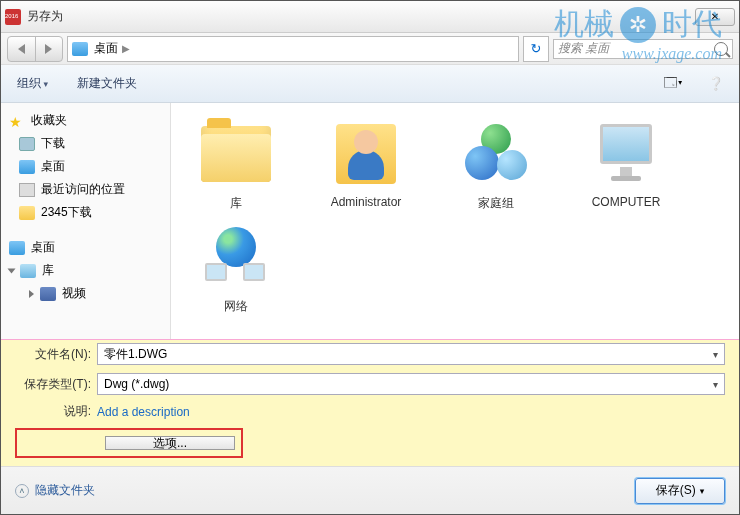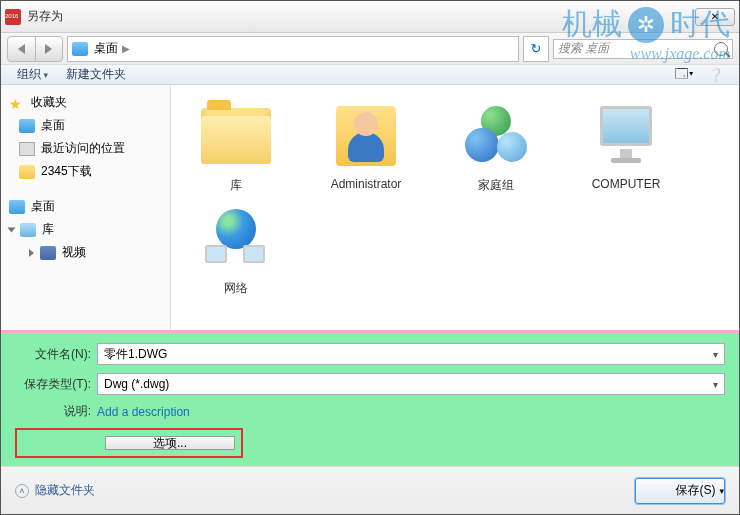--- a/index.html
+++ b/index.html
@@ -24,21 +24,21 @@
 .nav-arrow.right { border-left: 7px solid #888; }
 .breadcrumb { flex: 1; height: 26px; border: 1px solid #bbb; background: #fff; display: flex; align-items: center; padding: 0 4px; font-size: 12px; }
 .breadcrumb .bc-icon { width: 16px; height: 14px; background: linear-gradient(#7ec5f5,#3a9de0); margin-right: 6px; border-radius: 2px; }
 .breadcrumb .sep { margin: 0 4px; color: #888; font-size: 10px; }
 .refresh { width: 26px; height: 26px; border: 1px solid #bbb; background: #fff; display: flex; align-items: center; justify-content: center; font-size: 13px; color: #06c; cursor: pointer; }
 .searchbox { width: 180px; height: 20px; border: 1px solid #bbb; background: #fff; display: flex; align-items: center; padding: 0 4px; font-size: 12px; color: #888; font-style: italic; }
 .searchbox .mag { margin-left: auto; width: 14px; height: 14px; border: 1.5px solid #777; border-radius: 50%; position: relative; }
 .searchbox .mag::after { content: ""; position: absolute; width: 6px; height: 1.5px; background: #777; transform: rotate(45deg); top: 11px; left: 10px; }
 
 
-.toolbar { height: 20px; background: linear-gradient(#f4f8fc,#e3ecf5); border-bottom: 1px solid #cfd8e1; display: flex; align-items: center; padding: 0 10px; gap: 6px; font-size: 12px; }
+.toolbar { height: 38px; background: linear-gradient(#f4f8fc,#e3ecf5); border-bottom: 1px solid #cfd8e1; display: flex; align-items: center; padding: 0 10px; gap: 17px; font-size: 12px; }
 .toolbar .tbtn { padding: 2px 6px; cursor: pointer; color: #2a3b5c; }
 .toolbar .tbtn.drop::after { content: " ▾"; font-size: 9px; color: #4a5b7c; }
 .toolbar .spacer { flex: 1; }
 .toolbar .ticon { width: 22px; height: 22px; margin: 0 2px; display: flex; align-items: center; justify-content: center; cursor: pointer; font-size: 13px; }
 
 
 .body { flex: 1; display: flex; min-height: 0; }
 .sidebar { width: 170px; border-right: 1px solid #e0e0e0; background: #fafafa; padding: 6px 4px; overflow: auto; }
 .side-group { margin-bottom: 12px; }
 .side-item { display: flex; align-items: center; gap: 6px; padding: 3px 6px 3px 14px; font-size: 12px; cursor: pointer; }
@@ -77,40 +77,40 @@
 .computer-icon .screen { position: absolute; width: 52px; height: 40px; border: 3px solid #c9c9c9; background: linear-gradient(#cae5f5,#8ac5e5); top: 0; left: 9px; border-radius: 3px; }
 .computer-icon .stand { position: absolute; width: 12px; height: 10px; background: #c9c9c9; top: 43px; left: 29px; }
 .computer-icon .base { position: absolute; width: 30px; height: 5px; background: #b9b9b9; top: 52px; left: 20px; border-radius: 2px; }
 .network-icon { width: 70px; height: 60px; position: relative; }
 .network-icon .globe { position: absolute; width: 40px; height: 40px; border-radius: 50%; background: radial-gradient(circle at 30% 30%, #8ae5a0 10%, #3a9ae5 40%, #1a6ac5); top: 0; left: 15px; }
 .network-icon .scr1, .network-icon .scr2 { position: absolute; width: 22px; height: 18px; border: 2px solid #ccc; background: #cae5f5; border-radius: 2px; }
 .network-icon .scr1 { top: 36px; left: 4px; }
 .network-icon .scr2 { top: 36px; left: 42px; }
 
 
-.form { border-top: 3px solid #f9a8d4; padding: 10px 14px 8px 14px; background: #86efac; }
+.form { border-top: 1px solid #f9a8d4; padding: 3px 14px 8px 14px; background: #fef9c3; }
 .frow { display: flex; align-items: center; gap: 6px; margin-bottom: 8px; font-size: 12px; }
 .frow label { width: 76px; text-align: right; color: #333; }
 .frow .field { flex: 1; height: 22px; border: 1px solid #aab; background: #fff; padding: 0 6px; font-size: 12px; display: flex; align-items: center; }
 .frow .field.drop::after { content: "▾"; margin-left: auto; color: #555; font-size: 10px; }
 .desc { color: #1a6ac5; }
 .options-btn { margin-left: 82px; height: 14px; width: 130px; border: 1px solid #9a9a9a; background: linear-gradient(#fafafa,#e5e5e5); font-size: 12px; cursor: pointer; display: flex; align-items: center; justify-content: center; }
 .options-highlight { display: inline-block; border: 2px solid #d33; padding: 6px; }
 
 
 .footer { height: 48px; border-top: 1px solid #ddd; background: linear-gradient(#f4f4f4,#ececec); display: flex; align-items: center; padding: 0 14px; gap: 8px; }
 .footer .hide { display: flex; align-items: center; gap: 6px; font-size: 12px; color: #2a5a9a; cursor: pointer; }
 .footer .hide .chev { width: 14px; height: 14px; border: 1px solid #9ab; border-radius: 50%; display: flex; align-items: center; justify-content: center; font-size: 9px; color: #578; }
 .footer .spacer { flex: 1; }
 .footer .btn { width: 90px; height: 26px; border: 1px solid #8a9ab0; background: linear-gradient(#fafcff,#e2eaf3); font-size: 12px; cursor: pointer; border-radius: 3px; display: flex; align-items: center; justify-content: center; }
-.footer .btn.primary { border-color: #4a8ad5; box-shadow: 0 0 0 1px #8ac5f5; justify-content: flex-end; }
+.footer .btn.primary { border-color: #4a8ad5; box-shadow: 0 0 0 1px #8ac5f5; }
 .footer .btn.drop::after { content: " ▾"; font-size: 9px; margin-left: 4px; }
 
 
-.watermark { position: absolute; top: 4px; right: 10px; opacity: .55; font-family: "KaiTi", serif; pointer-events: none; text-align: right; }
+.watermark { position: absolute; top: 4px; right: 18px; opacity: .55; font-family: "KaiTi", serif; pointer-events: none; text-align: right; }
 .watermark .line1 { display: flex; align-items: center; gap: 6px; justify-content: flex-end; }
 .watermark .cn { font-size: 30px; color: #1a8ad5; }
 .watermark .gear { width: 36px; height: 36px; border-radius: 50%; background: #1a8ad5; display: inline-flex; align-items: center; justify-content: center; color: #fff; font-size: 22px; }
 .watermark .url { font-size: 16px; color: #1a8ad5; font-family: Georgia, serif; font-style: italic; }
 </style>
 </head>
 <body>
 
 <div class="window">
 
@@ -158,20 +158,24 @@
   </div>
 
   <div class="body">
     <div class="sidebar">
       <div class="side-group">
         <div class="side-item top">
           <span class="s-icon s-star">★</span>
           <span>收藏夹</span>
         </div>
         <div class="side-item">
+            <span class="s-icon s-mon"></span>
+            <span>下载</span>
+          </div>
+        <div class="side-item">
             <span class="s-icon s-blue"></span>
             <span>桌面</span>
           </div>
         <div class="side-item">
             <span class="s-icon s-recent"></span>
             <span>最近访问的位置</span>
           </div>
         <div class="side-item">
             <span class="s-icon s-folder"></span>
             <span>2345下载</span>

